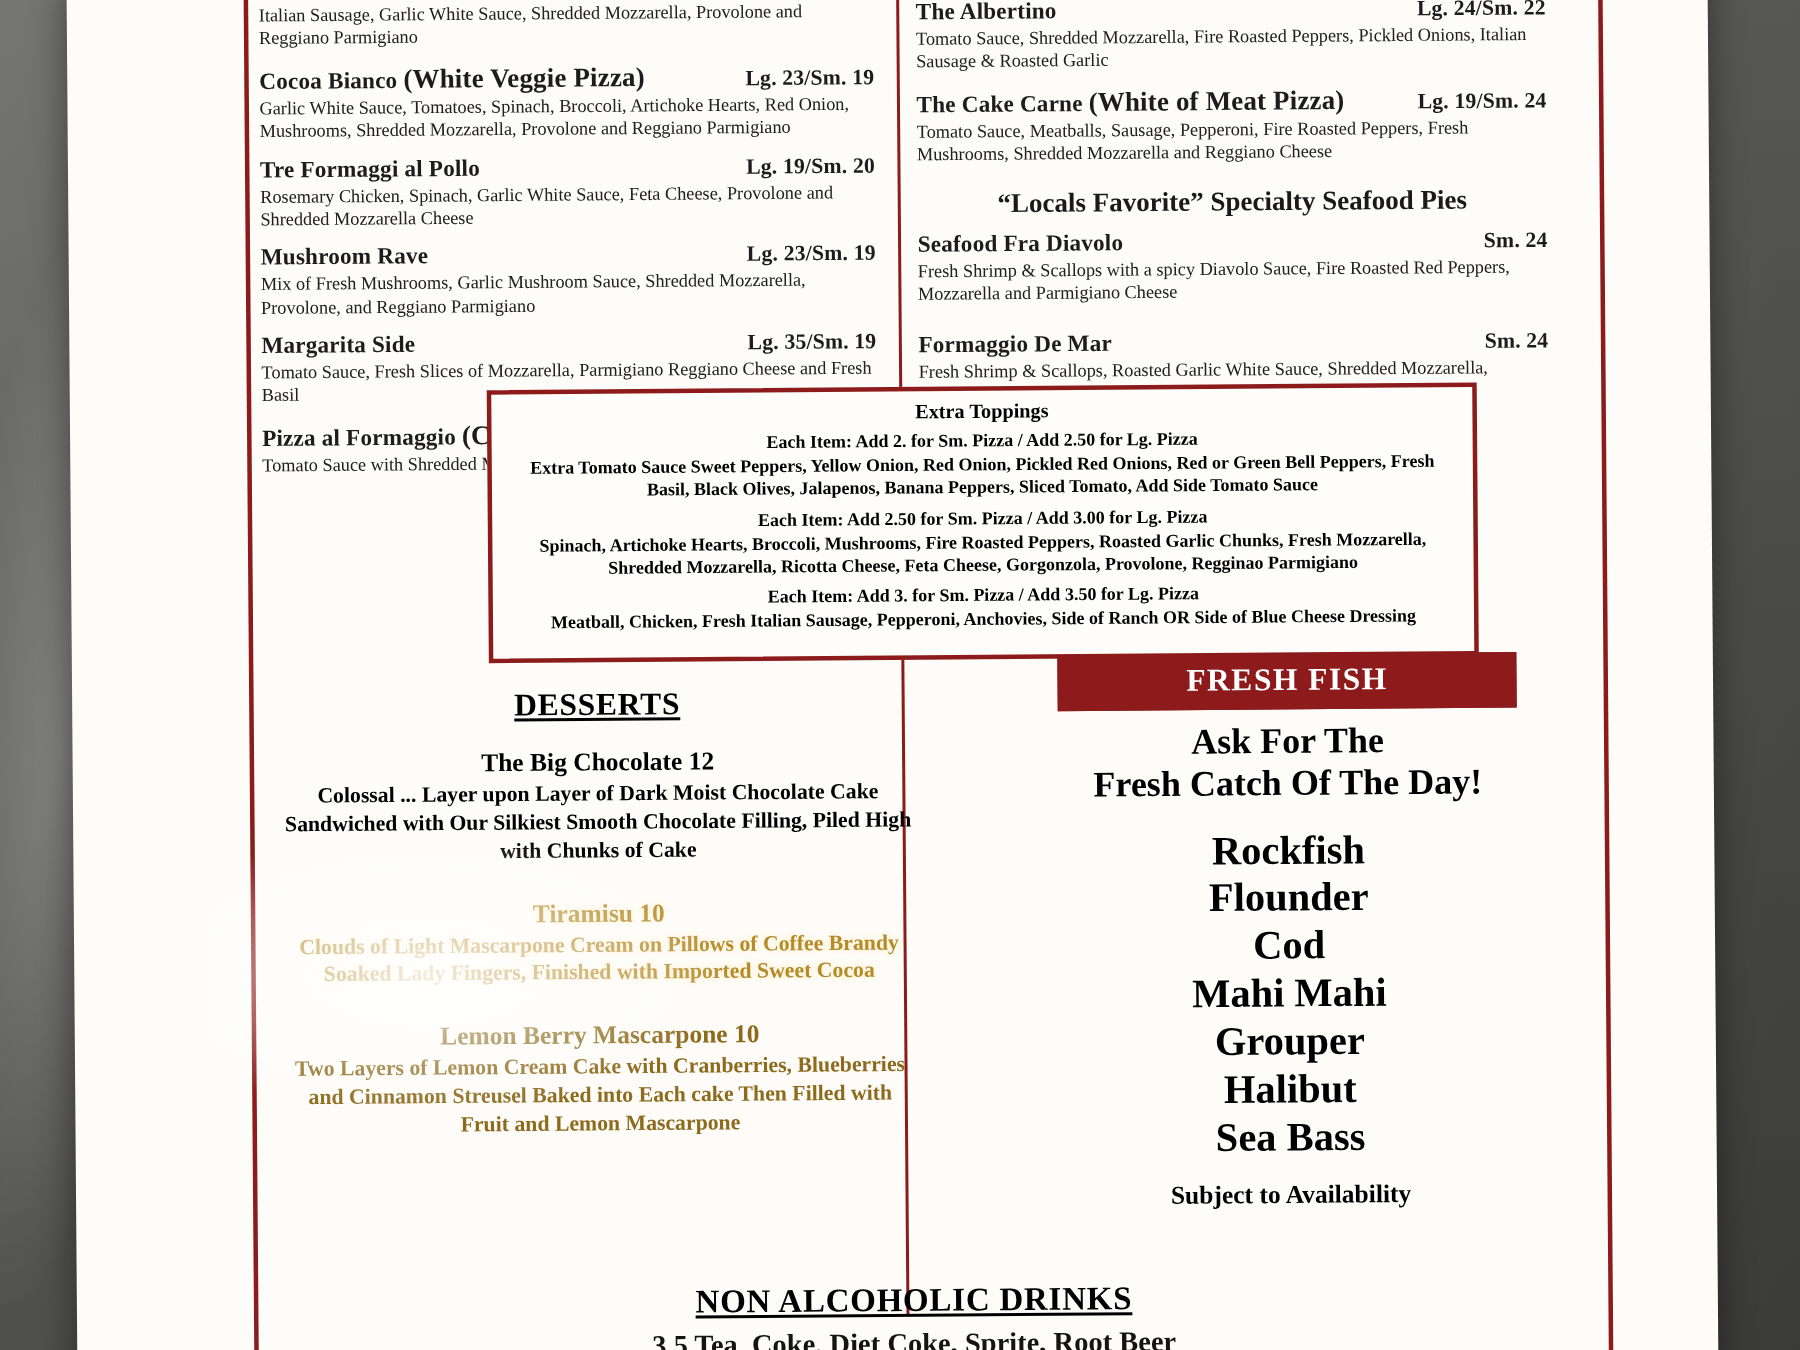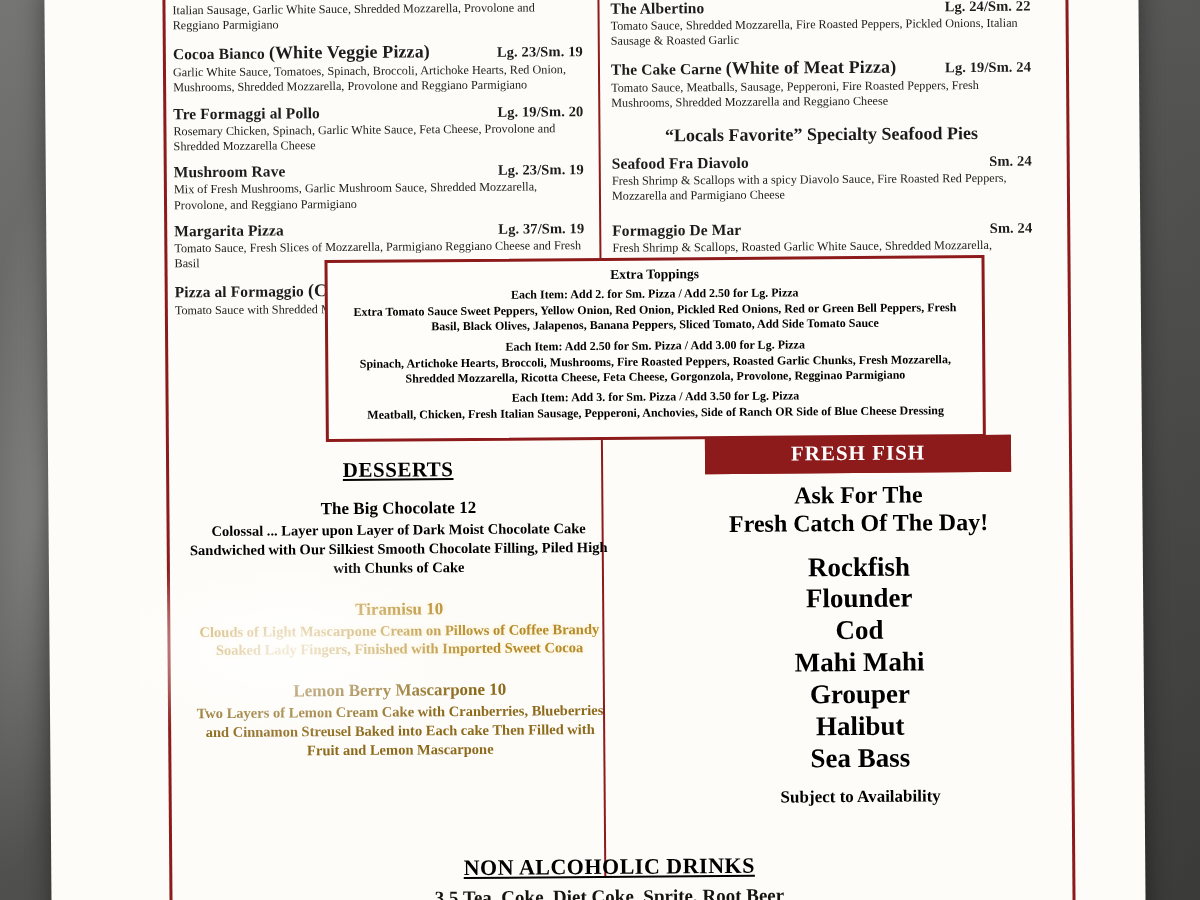--- a/index.html
+++ b/index.html
@@ -290,22 +290,22 @@
         </div>
         <div class="item">
           <div class="item-head">
             <span class="nm">Mushroom Rave</span>
             <span class="price">Lg. 23/Sm. 19</span>
           </div>
           <div class="item-desc">Mix of Fresh Mushrooms, Garlic Mushroom Sauce, Shredded Mozzarella, Provolone, and Reggiano Parmigiano</div>
         </div>
         <div class="item">
           <div class="item-head">
-            <span class="nm">Margarita Pizza</span>
-            <span class="price">Lg. 37/Sm. 19</span>
+            <span class="nm">Margarita Side</span>
+            <span class="price">Lg. 35/Sm. 19</span>
           </div>
           <div class="item-desc">Tomato Sauce, Fresh Slices of Mozzarella, Parmigiano Reggiano Cheese and Fresh Basil</div>
         </div>
         <div class="item">
           <div class="item-head">
             <span class="nm"><span>Pizza al Formaggio</span> <span class="small">(Cheese Pizza)</span></span>
             <span class="price">Lg. 19/Sm. 16</span>
           </div>
           <div class="item-desc">Tomato Sauce with Shredded Mozzarella Cheese</div>
         </div>

